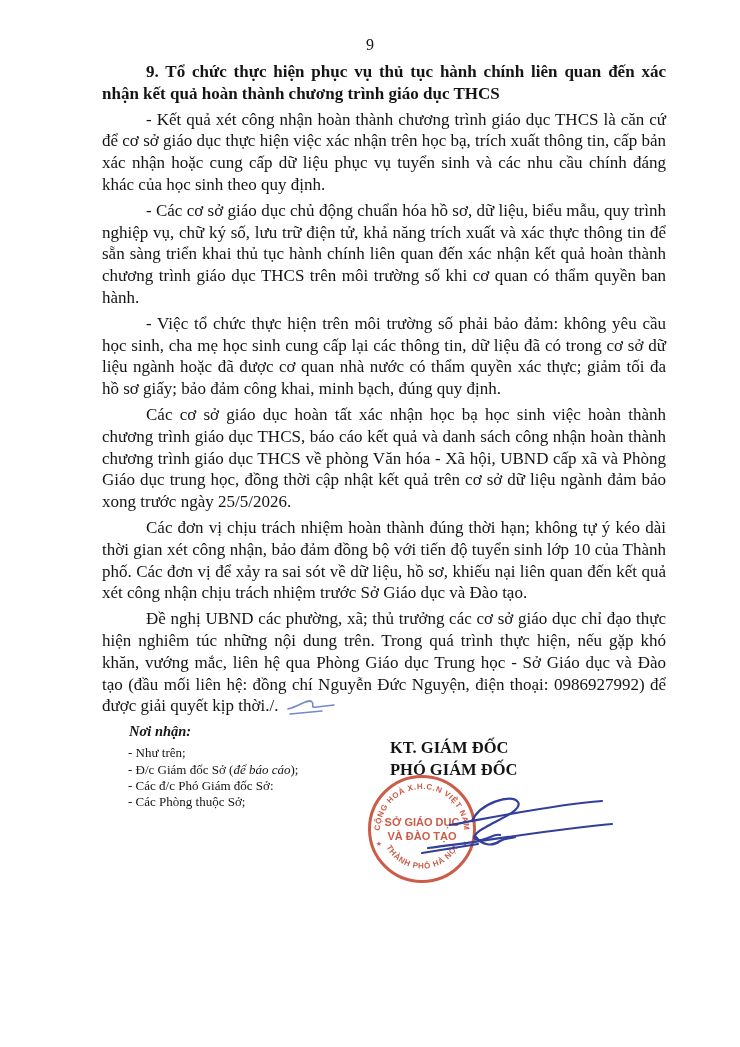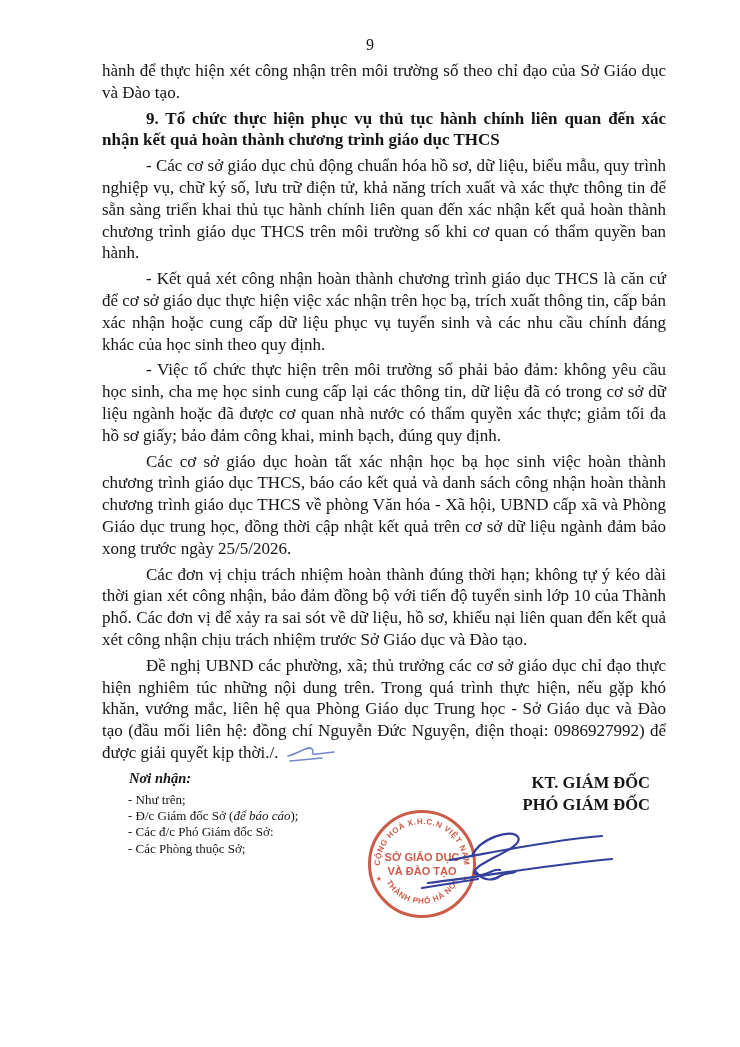--- a/index.html
+++ b/index.html
@@ -46,23 +46,23 @@
     margin-left:29px;
   }
   .nn-item{
     font-size:13px;
     line-height:16.2px;
     white-space:nowrap;
     margin-left:28px;
   }
   .sign-block{
     position:absolute;
-    left:390px;top:2px;
+    left:390px;top:14px;
     width:260px;
-    text-align:right;
+    text-align:left;
   }
   .sign-title{
     font-weight:bold;
     font-size:16.5px;
     line-height:22px;
   }
   .stamp-svg{
     position:absolute;
     left:-24px;top:36px;
     opacity:0.88;
@@ -90,24 +90,23 @@
   .stamp-star{font-size:7px;}
 </style>
 </head>
 <body>
 
 <div class="page">
 
   <div class="page-number">9</div>
 
   <div class="content">
-    <p class="no-indent"><span>hành để thực hiện xét công nhận trên môi trường số theo chỉ đạo của Sở Giáo dục và Đào tạo.</span></p>
     <p class="heading"><span>9. Tổ chức thực hiện phục vụ thủ tục hành chính liên quan đến xác nhận kết quả hoàn thành chương trình giáo dục THCS</span></p>
+    <p><span>- Kết quả xét công nhận hoàn thành chương trình giáo dục THCS là căn cứ để cơ sở giáo dục thực hiện việc xác nhận trên học bạ, trích xuất thông tin, cấp bản xác nhận hoặc cung cấp dữ liệu phục vụ tuyển sinh và các nhu cầu chính đáng khác của học sinh theo quy định.</span></p>
     <p><span>- Các cơ sở giáo dục chủ động chuẩn hóa hồ sơ, dữ liệu, biểu mẫu, quy trình nghiệp vụ, chữ ký số, lưu trữ điện tử, khả năng trích xuất và xác thực thông tin để sẵn sàng triển khai thủ tục hành chính liên quan đến xác nhận kết quả hoàn thành chương trình giáo dục THCS trên môi trường số khi cơ quan có thẩm quyền ban hành.</span></p>
-    <p><span>- Kết quả xét công nhận hoàn thành chương trình giáo dục THCS là căn cứ để cơ sở giáo dục thực hiện việc xác nhận trên học bạ, trích xuất thông tin, cấp bản xác nhận hoặc cung cấp dữ liệu phục vụ tuyển sinh và các nhu cầu chính đáng khác của học sinh theo quy định.</span></p>
     <p><span>- Việc tổ chức thực hiện trên môi trường số phải bảo đảm: không yêu cầu học sinh, cha mẹ học sinh cung cấp lại các thông tin, dữ liệu đã có trong cơ sở dữ liệu ngành hoặc đã được cơ quan nhà nước có thẩm quyền xác thực; giảm tối đa hồ sơ giấy; bảo đảm công khai, minh bạch, đúng quy định.</span></p>
     <p><span>Các cơ sở giáo dục hoàn tất xác nhận học bạ học sinh việc hoàn thành chương trình giáo dục THCS, báo cáo kết quả và danh sách công nhận hoàn thành chương trình giáo dục THCS về phòng Văn hóa - Xã hội, UBND cấp xã và Phòng Giáo dục trung học, đồng thời cập nhật kết quả trên cơ sở dữ liệu ngành đảm bảo xong trước ngày 25/5/2026.</span></p>
     <p><span>Các đơn vị chịu trách nhiệm hoàn thành đúng thời hạn; không tự ý kéo dài thời gian xét công nhận, bảo đảm đồng bộ với tiến độ tuyển sinh lớp 10 của Thành phố. Các đơn vị để xảy ra sai sót về dữ liệu, hồ sơ, khiếu nại liên quan đến kết quả xét công nhận chịu trách nhiệm trước Sở Giáo dục và Đào tạo.</span></p>
     <p><span>Đề nghị UBND các phường, xã; thủ trưởng các cơ sở giáo dục chỉ đạo thực hiện nghiêm túc những nội dung trên. Trong quá trình thực hiện, nếu gặp khó khăn, vướng mắc, liên hệ qua Phòng Giáo dục Trung học - Sở Giáo dục và Đào tạo (đầu mối liên hệ: đồng chí Nguyễn Đức Nguyện, điện thoại: 0986927992) để được giải quyết kịp thời./.</span><svg class="ink-mark" width="54" height="24" viewBox="0 0 54 24">
         <g fill="none" stroke="#7289cc" stroke-width="1.6" stroke-linecap="round">
           <path d="M 4 14 C 16 11, 24 3, 28 7 C 31 10, 25 13, 33 12 L 50 10"></path>
           <path d="M 6 19 L 38 16"></path>
         </g>
       </svg>
     </p>

